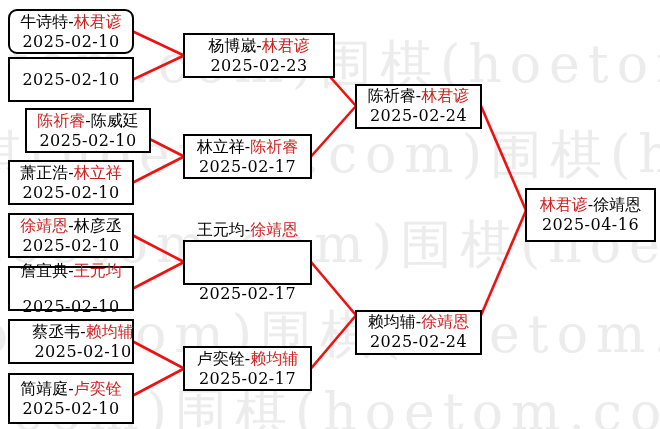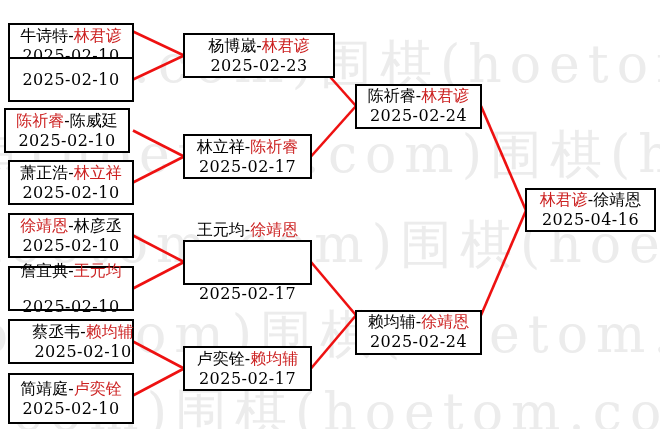--- a/index.html
+++ b/index.html
@@ -52,28 +52,28 @@
       <line x1="133" y1="341.5" x2="184" y2="368.5"></line>
       <line x1="133" y1="395.5" x2="184" y2="368.5"></line>
       <line x1="311" y1="55.5" x2="356" y2="106"></line>
       <line x1="311" y1="156.5" x2="356" y2="106"></line>
       <line x1="311" y1="262" x2="356" y2="315.25"></line>
       <line x1="311" y1="368.5" x2="356" y2="315.25"></line>
       <line x1="481" y1="106" x2="526" y2="210.5"></line>
       <line x1="481" y1="315.25" x2="526" y2="210.5"></line>
     </svg>
 
-  <div class="match" style="left: 8px; top: 23px; width: 126px; height: 45px;">
+  <div class="match" style="left: 8px; top: 9px; width: 126px; height: 45px; border-radius: 9px;">
     <div class="names"><span class="pname" data-color="black">牛诗特</span><span class="dash">-</span><span class="pname" data-color="red">林君谚</span></div>
     <div class="mdate">2025-02-10</div>
   </div>
   <div class="match" style="left: 8px; top: 57px; width: 126px; height: 45px;">
     <div class="mdate">2025-02-10</div>
   </div>
-  <div class="match" style="left: 4px; top: 108px; width: 126px; height: 45px;">
+  <div class="match" style="left: 25px; top: 108px; width: 126px; height: 45px;">
     <div class="names"><span class="pname" data-color="red">陈祈睿</span><span class="dash">-</span><span class="pname" data-color="black">陈威廷</span></div>
     <div class="mdate">2025-02-10</div>
   </div>
   <div class="match" style="left: 8px; top: 160px; width: 126px; height: 45px;">
     <div class="names"><span class="pname" data-color="black">萧正浩</span><span class="dash">-</span><span class="pname" data-color="red">林立祥</span></div>
     <div class="mdate">2025-02-10</div>
   </div>
   <div class="match" style="left: 8px; top: 213px; width: 126px; height: 45px;">
     <div class="names"><span class="pname" data-color="red">徐靖恩</span><span class="dash">-</span><span class="pname" data-color="black">林彦丞</span></div>
     <div class="mdate">2025-02-10</div>
@@ -110,18 +110,18 @@
 
   <div class="match" style="left: 355px; top: 83.5px; width: 127px; height: 45px;">
     <div class="names"><span class="pname" data-color="black">陈祈睿</span><span class="dash">-</span><span class="pname" data-color="red">林君谚</span></div>
     <div class="mdate">2025-02-24</div>
   </div>
   <div class="match" style="left: 355px; top: 292.75px; width: 127px; height: 45px; margin-top: 17px;">
     <div class="names"><span class="pname" data-color="black">赖均辅</span><span class="dash">-</span><span class="pname" data-color="red">徐靖恩</span></div>
     <div class="mdate">2025-02-24</div>
   </div>
 
-  <div class="match" style="left: 525px; top: 188px; width: 131px; height: 44px;">
+  <div class="match" style="left: 525px; top: 188px; width: 131px; height: 54px;">
     <div class="names"><span class="pname" data-color="red">林君谚</span><span class="dash">-</span><span class="pname" data-color="black">徐靖恩</span></div>
     <div class="mdate">2025-04-16</div>
   </div>
 
 </div>
 
 </body></html>

